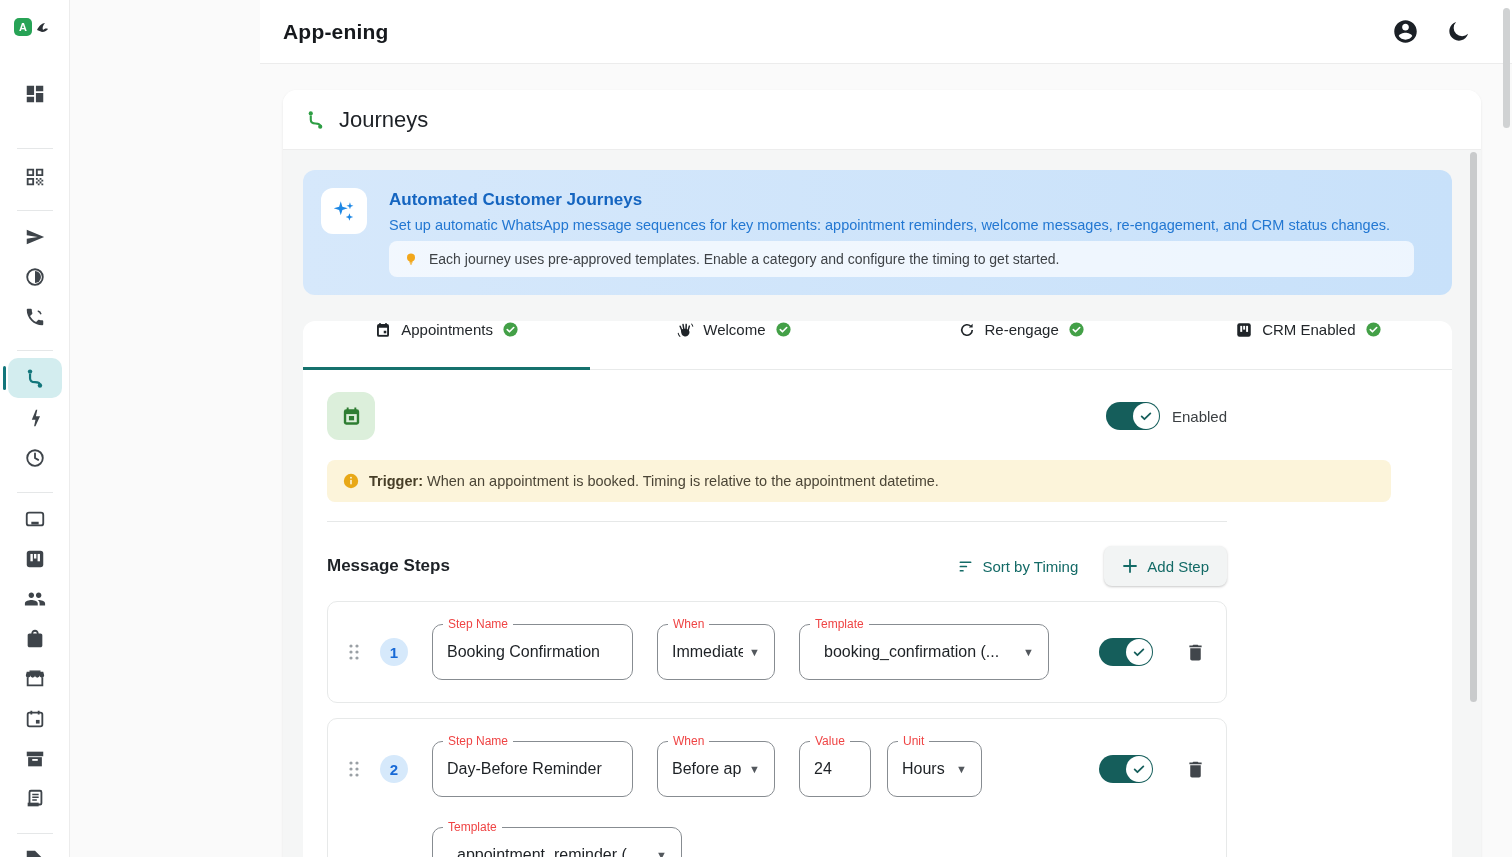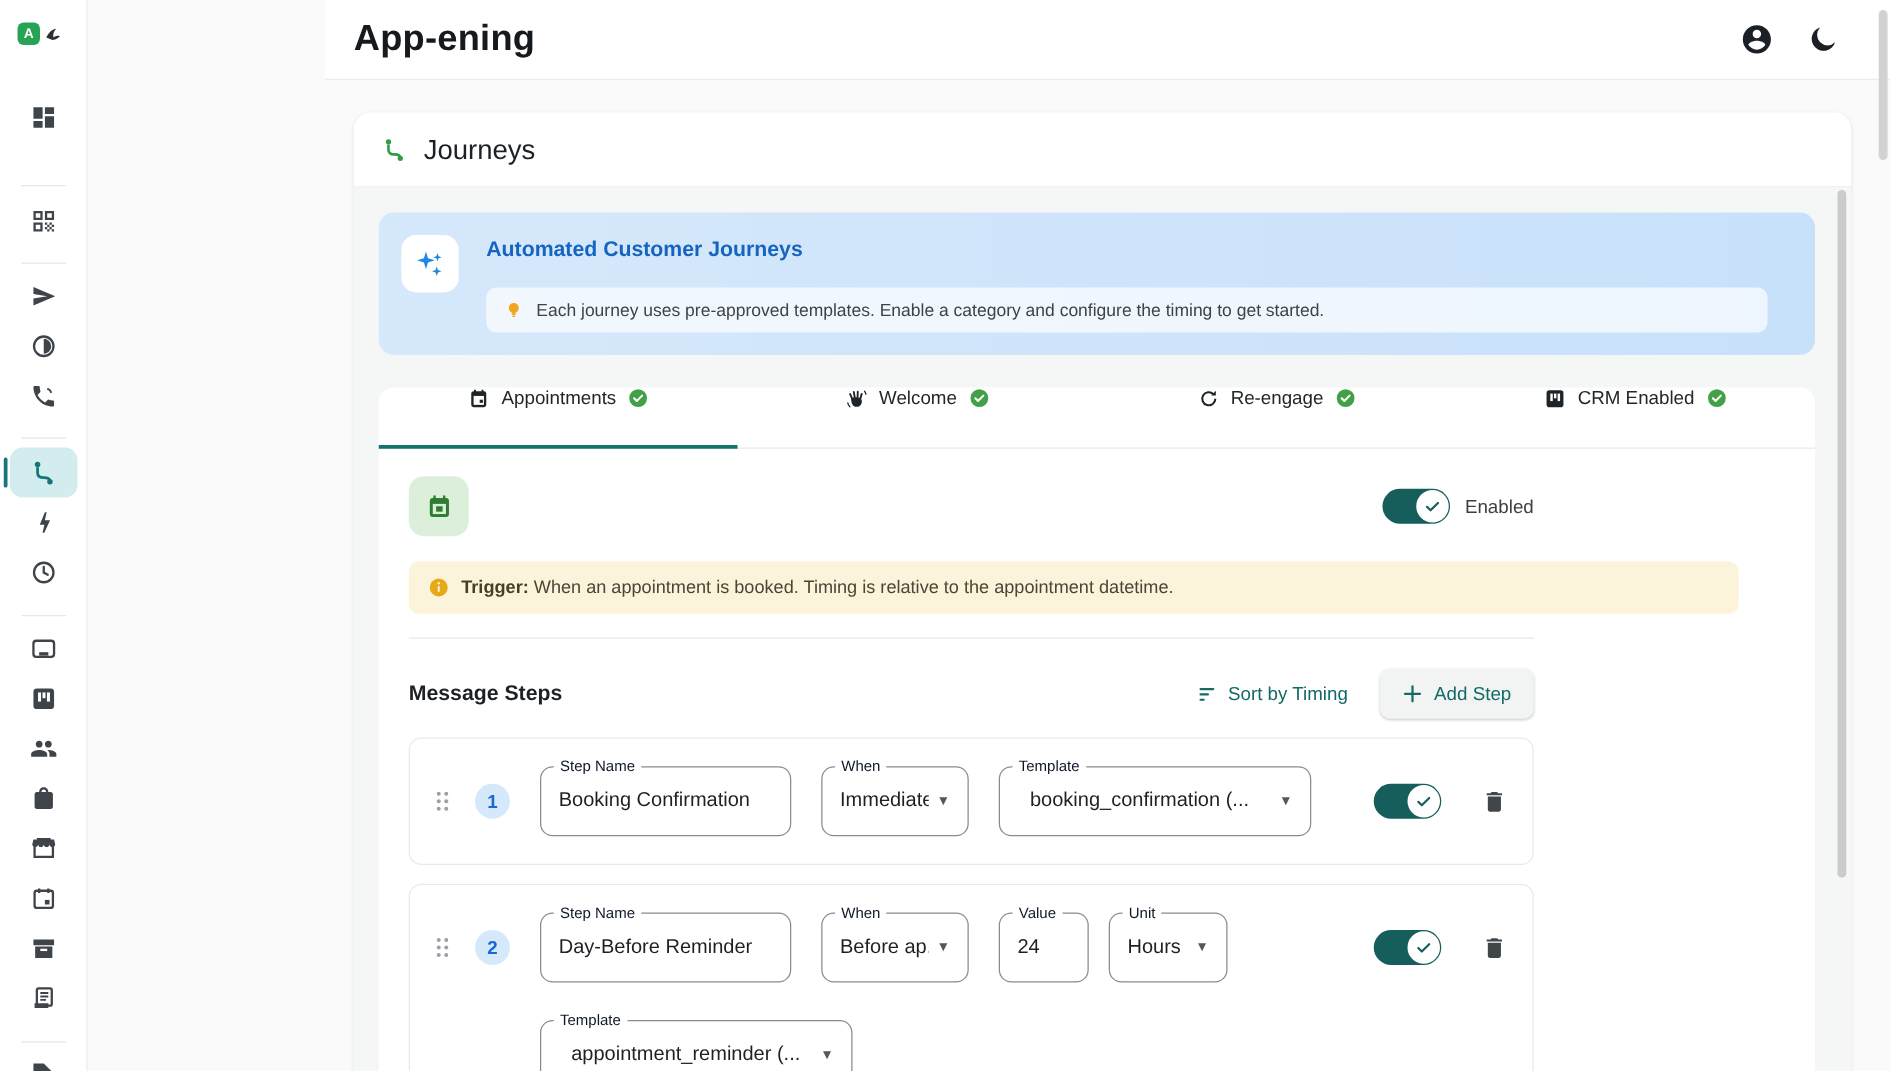--- a/index.html
+++ b/index.html
@@ -25,21 +25,21 @@
                          border-radius:2px; background:#13767b; }
   .rail-active svg { width:22px; height:22px; }
 
   
   .gap { width:190px; flex:0 0 190px; }
 
   
   .main { flex:1; display:flex; flex-direction:column; height:100%; }
   .topbar { height:64px; background:#fff; border-bottom:1px solid #ececec;
             display:flex; align-items:center; padding:0 40px 0 23px; }
-  .topbar h1 { font-size:29px; font-weight:bold; color:#16191d; letter-spacing:.2px; }
+  .topbar h1 { font-size:21px; font-weight:bold; color:#16191d; letter-spacing:.2px; }
   .topbar-actions { margin-left:auto; display:flex; align-items:center; gap:26px; }
   .topbar-actions .tb-ic { width:27px; height:27px; color:#1b2026; cursor:pointer; }
 
   .page-area { flex:1; position:relative; }
 
   
   .jcard { position:absolute; left:23px; top:26px; width:1198px; bottom:-20px;
            background:#fff; border-radius:14px; box-shadow:0 1px 3px rgba(0,0,0,.08);
            display:flex; flex-direction:column; overflow:hidden; }
   .jcard-head { height:60px; flex:0 0 60px; display:flex; align-items:center; gap:13px;
@@ -53,21 +53,21 @@
 
   
   .banner { width:1149px; border-radius:12px; padding:18px 38px 18px 18px;
             background:linear-gradient(90deg,#d6e8fb,#c8e1fa); display:flex; gap:22px; }
   .banner-ic { width:46px; height:46px; flex:0 0 46px; border-radius:12px; background:#fff;
                display:flex; align-items:center; justify-content:center; color:#1e88e5; }
   .banner-ic svg { width:26px; height:26px; }
   .banner-body { flex:1; }
   .banner-title { font-size:17px; font-weight:bold; color:#1565c0; margin-top:2px; }
   .banner-desc  { font-size:14.5px; color:#2277d2; margin-top:7px; }
-  .banner-tip { margin-top:20px; background:rgba(255,255,255,.68); border-radius:8px;
+  .banner-tip { margin-top:8px; background:rgba(255,255,255,.68); border-radius:8px;
                 padding:10px 14px; display:flex; align-items:center; gap:10px;
                 font-size:14px; color:#3f4347; }
   .bulb { width:16px; height:16px; flex:0 0 16px; color:#f2a71b; }
 
   
   .panel { margin-top:26px; width:1149px; background:#fff; border-radius:12px 12px 0 0; height:620px; }
   .tabs { position:relative; height:49px; display:grid; grid-template-columns:repeat(4,1fr);
           border-bottom:1px solid #e8eaea; }
   .tab { display:flex; align-items:flex-start; justify-content:center; gap:9px; cursor:pointer;
          font-size:15px; font-weight:500; color:#23272b; }
@@ -117,21 +117,21 @@
          padding:22px 20px; }
   .row-line { display:flex; align-items:center; }
   .drag { width:12px; height:18px; margin-right:20px; color:#9aa0a5; cursor:grab; flex:0 0 12px; }
   .badge { width:28px; height:28px; flex:0 0 28px; border-radius:50%; background:#d6e9fb; color:#1769d6;
            font-size:15px; font-weight:bold; display:flex; align-items:center; justify-content:center;
            margin-right:24px; }
   .fields { display:flex; gap:24px; align-items:center; }
   .field { position:relative; height:56px; border:1px solid #878c91; border-radius:10px;
            background:#fff; display:flex; align-items:center; padding:0 14px; }
   .field .lbl { position:absolute; top:-8px; left:10px; background:#fff; padding:0 5px;
-                font-size:12px; color:#0f172a; white-space:nowrap; }
+                font-size:12px; color:#ef4444; white-space:nowrap; }
   .field .val { font-size:16px; color:#1d2125; white-space:nowrap; overflow:hidden; }
   .field .car { margin-left:auto; padding-left:6px; font-size:11px; color:#53585d; }
   .f-name { width:201px; }
   .f-when { width:118px; }
   .f-tmpl { width:250px;padding-left:24px; }
   .f-val  { width:72px; }
   .f-unit { width:95px; margin-left:-8px; }
   .row-right { margin-left:auto; display:flex; align-items:center; gap:32px; }
   .trash { width:21px; height:21px; color:#41464b; cursor:pointer; }
   .row2-tmpl { margin-left:84px; margin-top:30px; display:flex; }
@@ -300,20 +300,21 @@
           <div class="banner">
             <div class="banner-ic">
               <svg viewBox="0 0 24 24">
                   <path fill="currentColor" d="M9 3l1.5 5L15.5 9.5 10.5 11 9 16 7.5 11 2.5 9.5 7.5 8z"></path>
                   <path fill="currentColor" d="M17.5 4l.8 2.4 2.4.8-2.4.8-.8 2.4-.8-2.4-2.4-.8 2.4-.8z"></path>
                   <path fill="currentColor" d="M17 14l.9 2.6 2.6.9-2.6.9-.9 2.6-.9-2.6-2.6-.9 2.6-.9z"></path>
                 </svg>
             </div>
             <div class="banner-body">
               <div class="banner-title">Automated Customer Journeys</div>
+              <div class="banner-desc">Set up automatic WhatsApp message sequences for key moments: appointment reminders, welcome messages, re-engagement, and CRM status changes.</div>
               <div class="banner-tip">
                 <svg class="bulb" viewBox="0 0 20 20">
                     <circle cx="10" cy="8" r="5" fill="currentColor"></circle>
                     <rect x="8" y="12.6" width="4" height="2.2" rx="0.6" fill="currentColor"></rect>
                     <rect x="8.6" y="15.4" width="2.8" height="1.6" rx="0.6" fill="currentColor"></rect>
                   </svg>
                 <span>Each journey uses pre-approved templates. Enable a category and configure the timing to get started.</span>
               </div>
             </div>
           </div>

